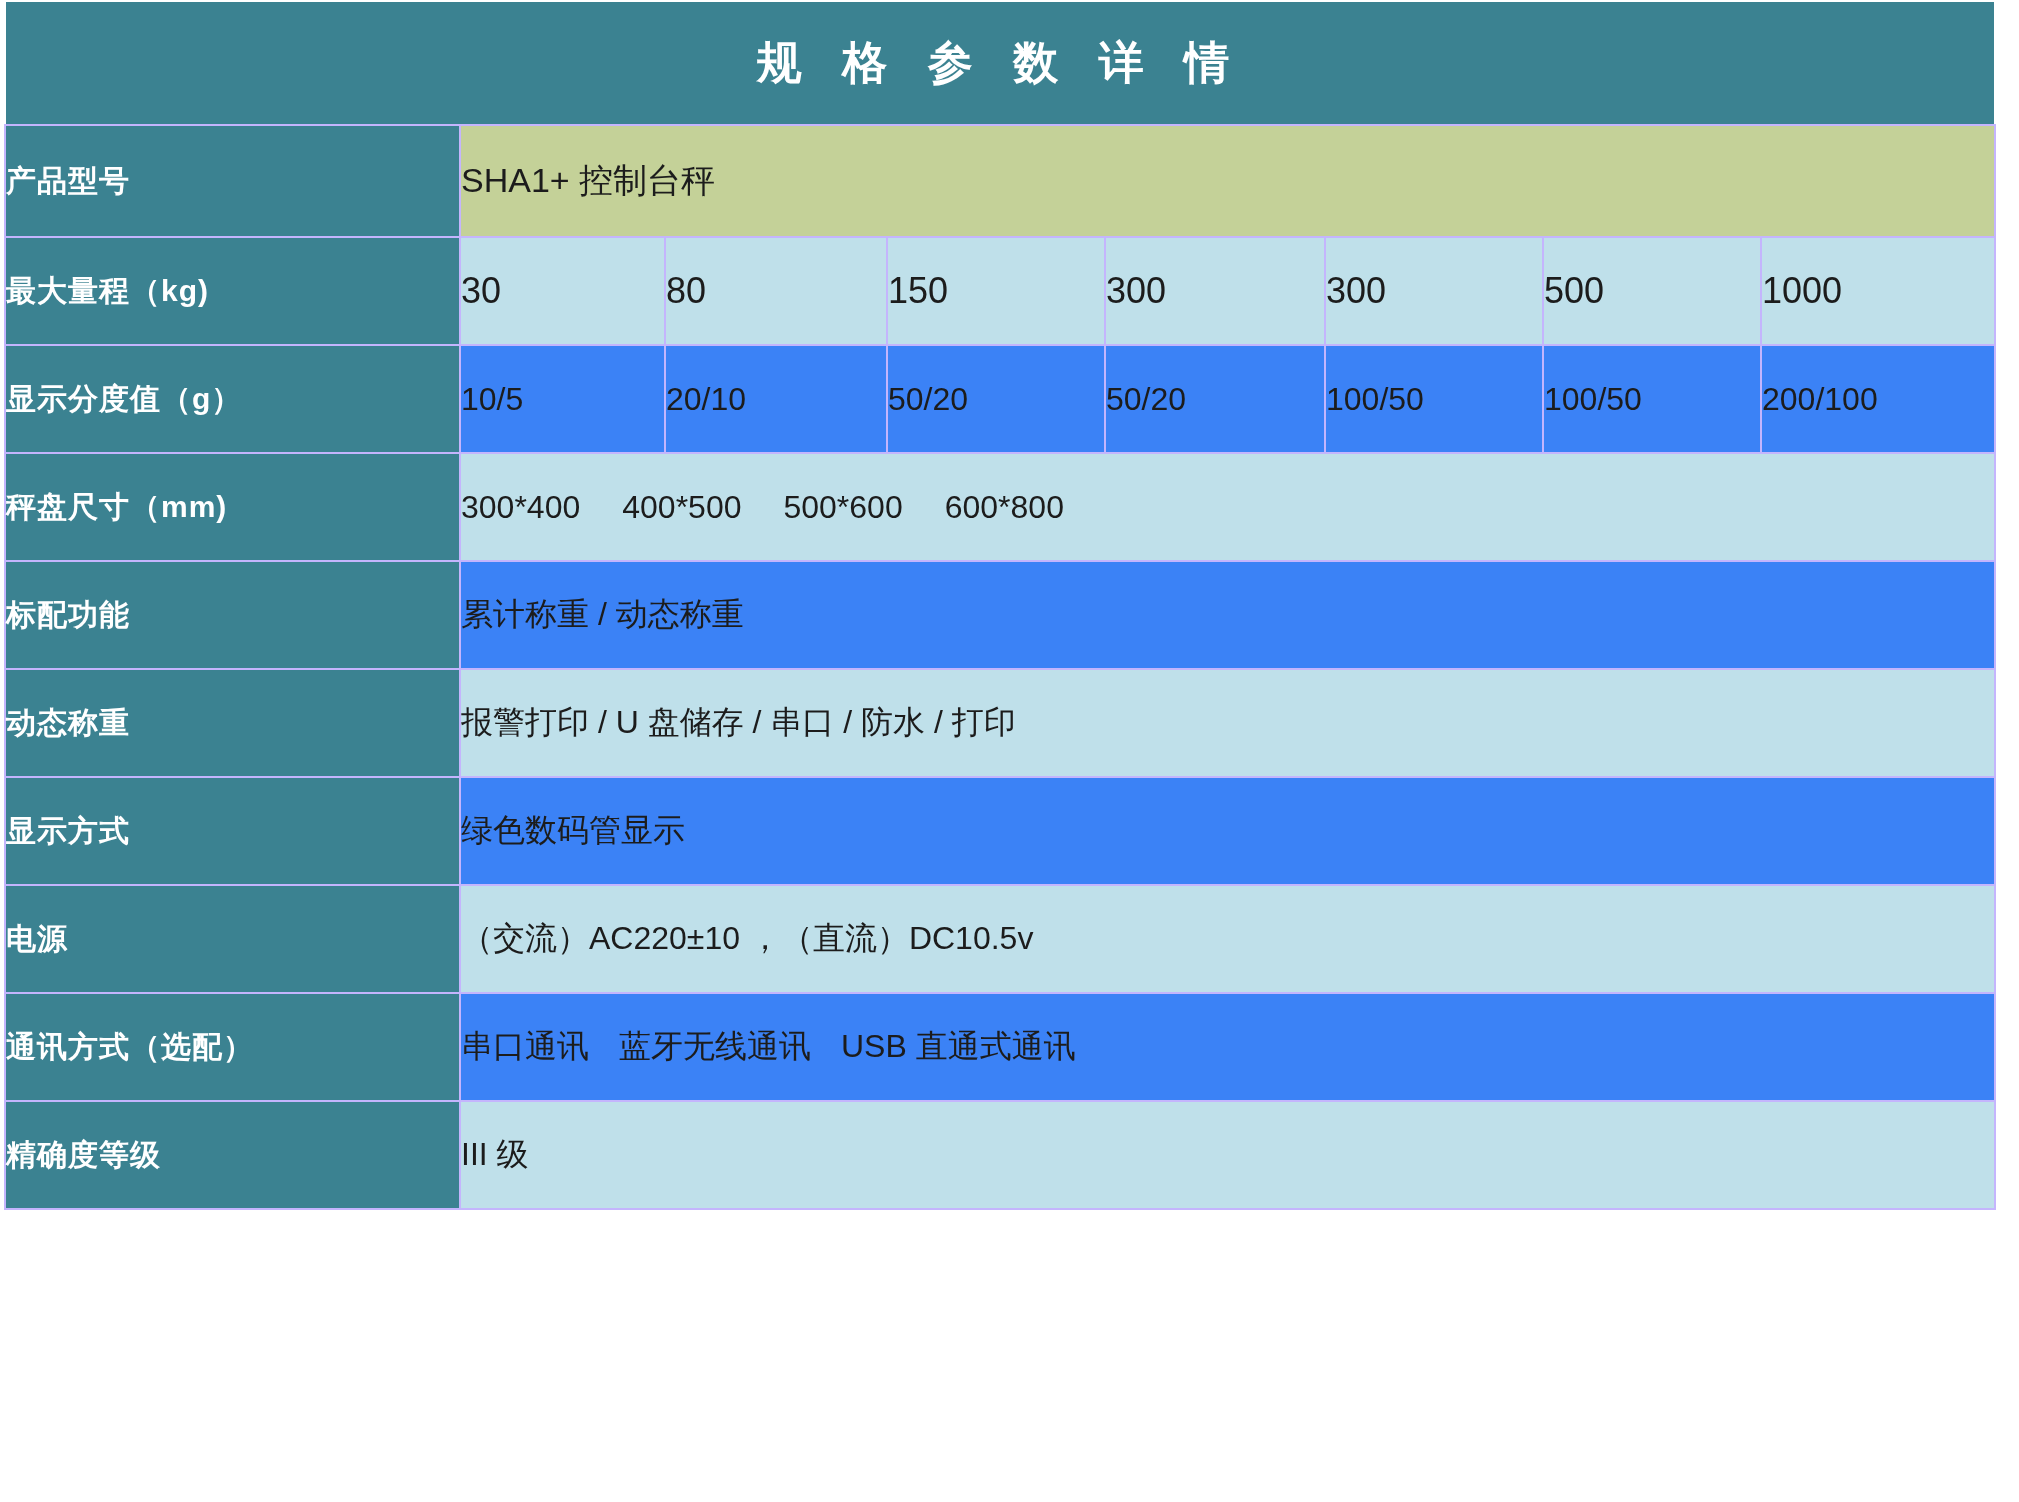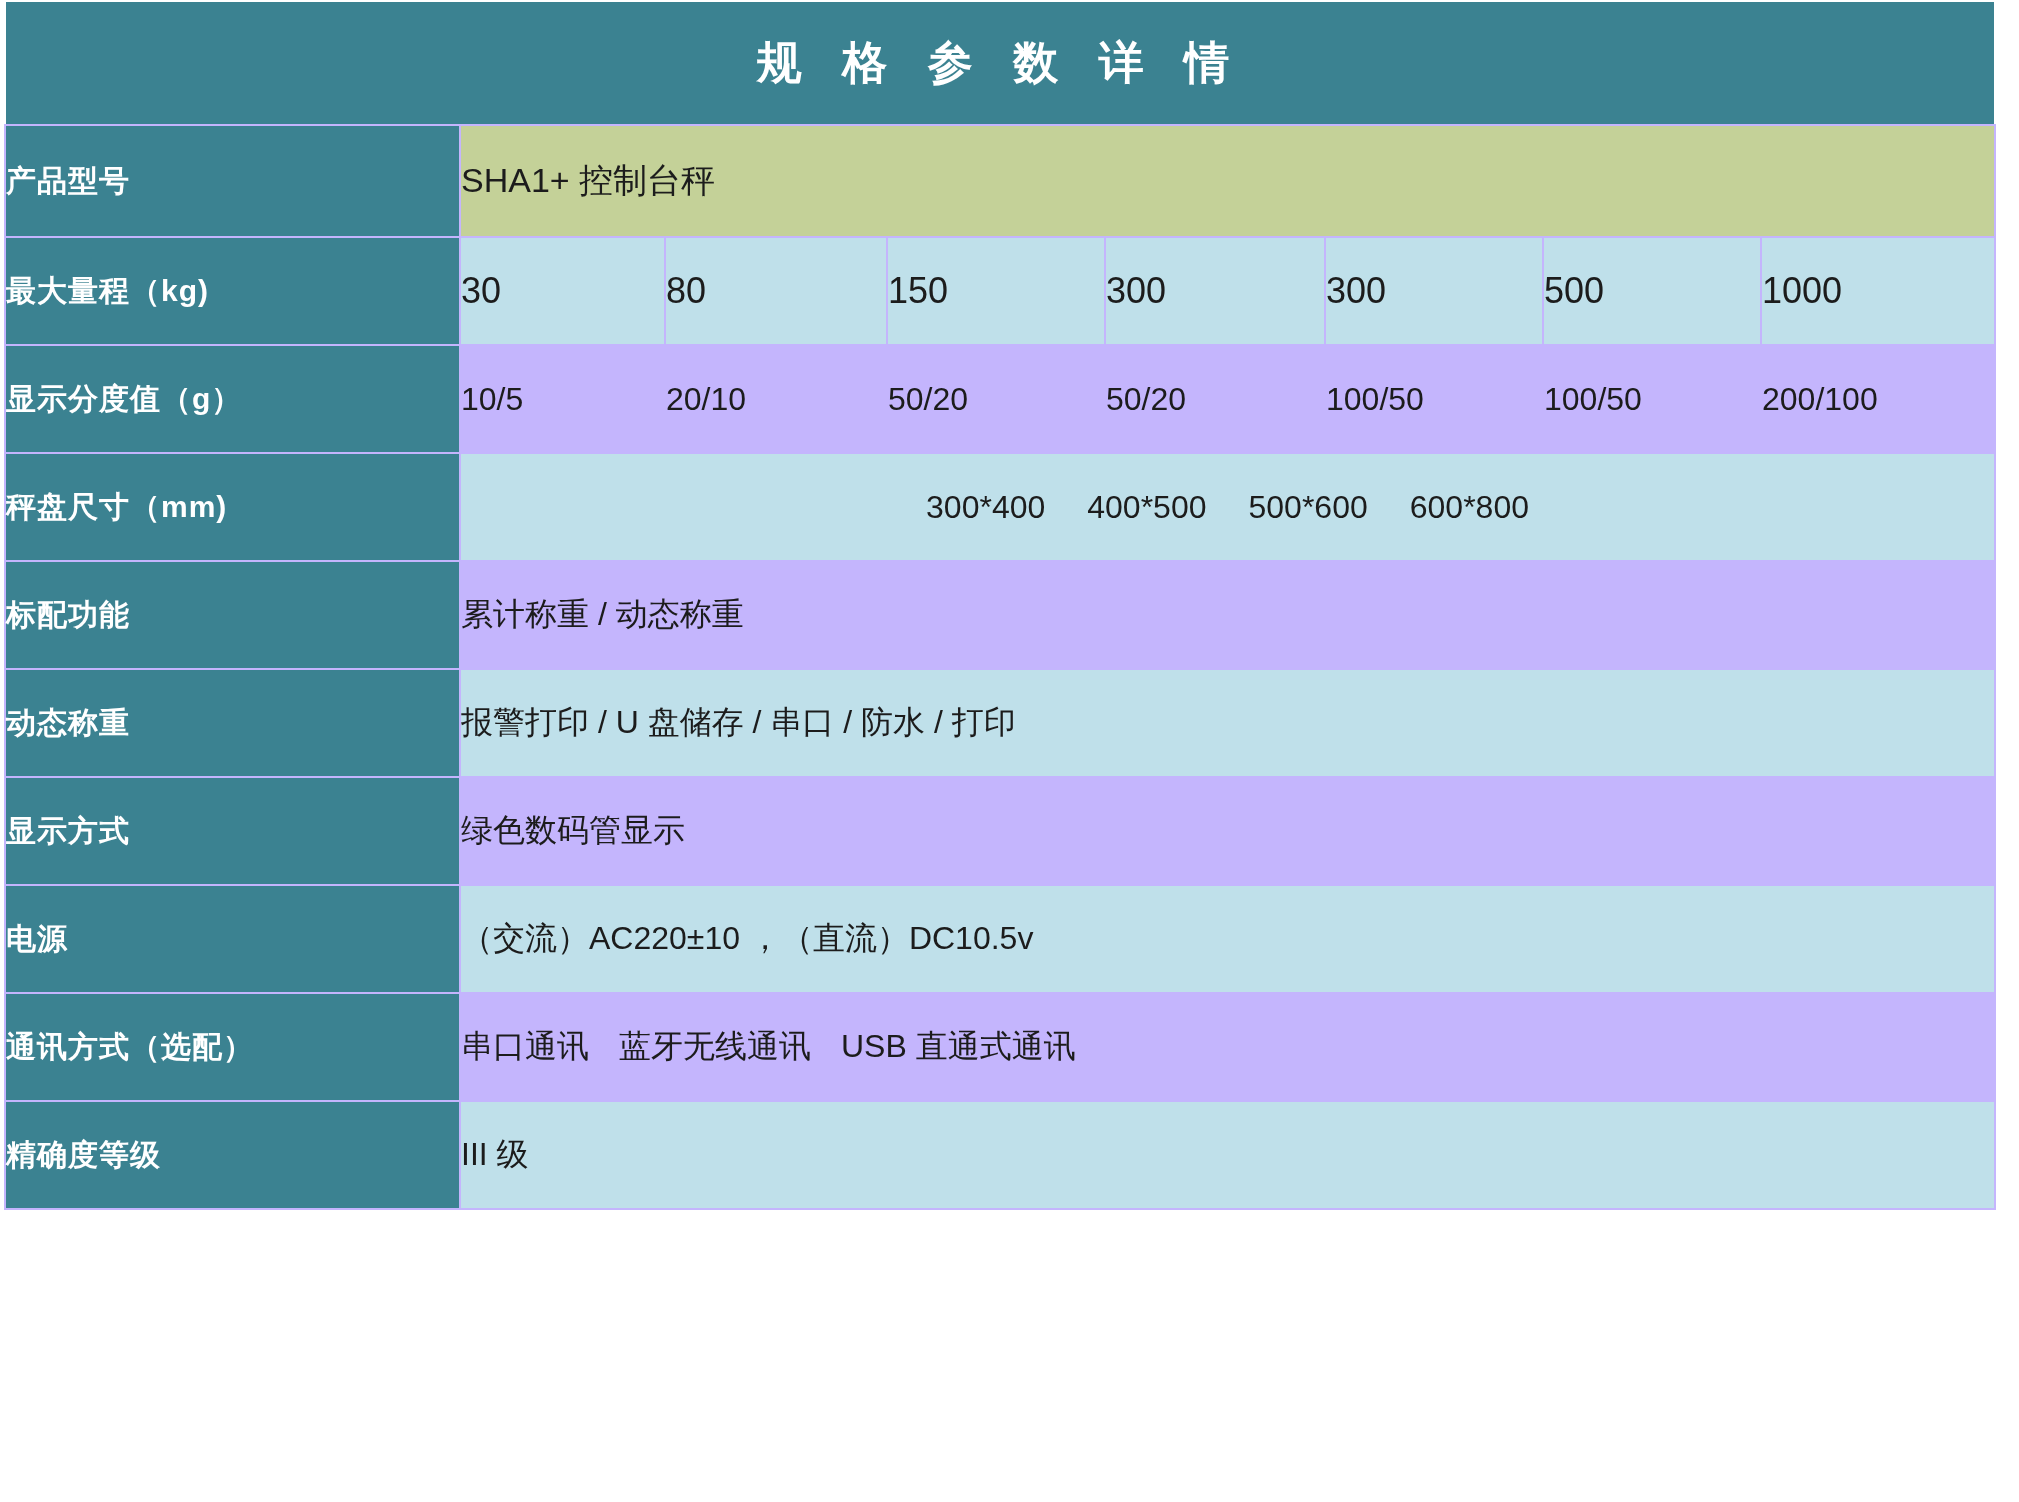--- a/index.html
+++ b/index.html
@@ -58,30 +58,30 @@
     font-size: 32px;
     color: #1c1c1c;
   }
   .val-olive {
     background: #c4d198;
   }
   .val-blue {
     background: #bfe0ea;
   }
   .val-white {
-    background: #c4b5fd;
+    background: #3b82f6;
   }
   .row-h {
     height: 106px;
   }
   .row-h-model {
     height: 110px;
   }
   .cell-left-pad {
-    text-align: center;
+    text-align: left;
     padding-left: 22px;
   }
   .spaced-values span {
     display: inline-block;
   }
   .gap-md {
     margin-right: 42px;
   }
   .gap-sm {
     margin-right: 30px;

